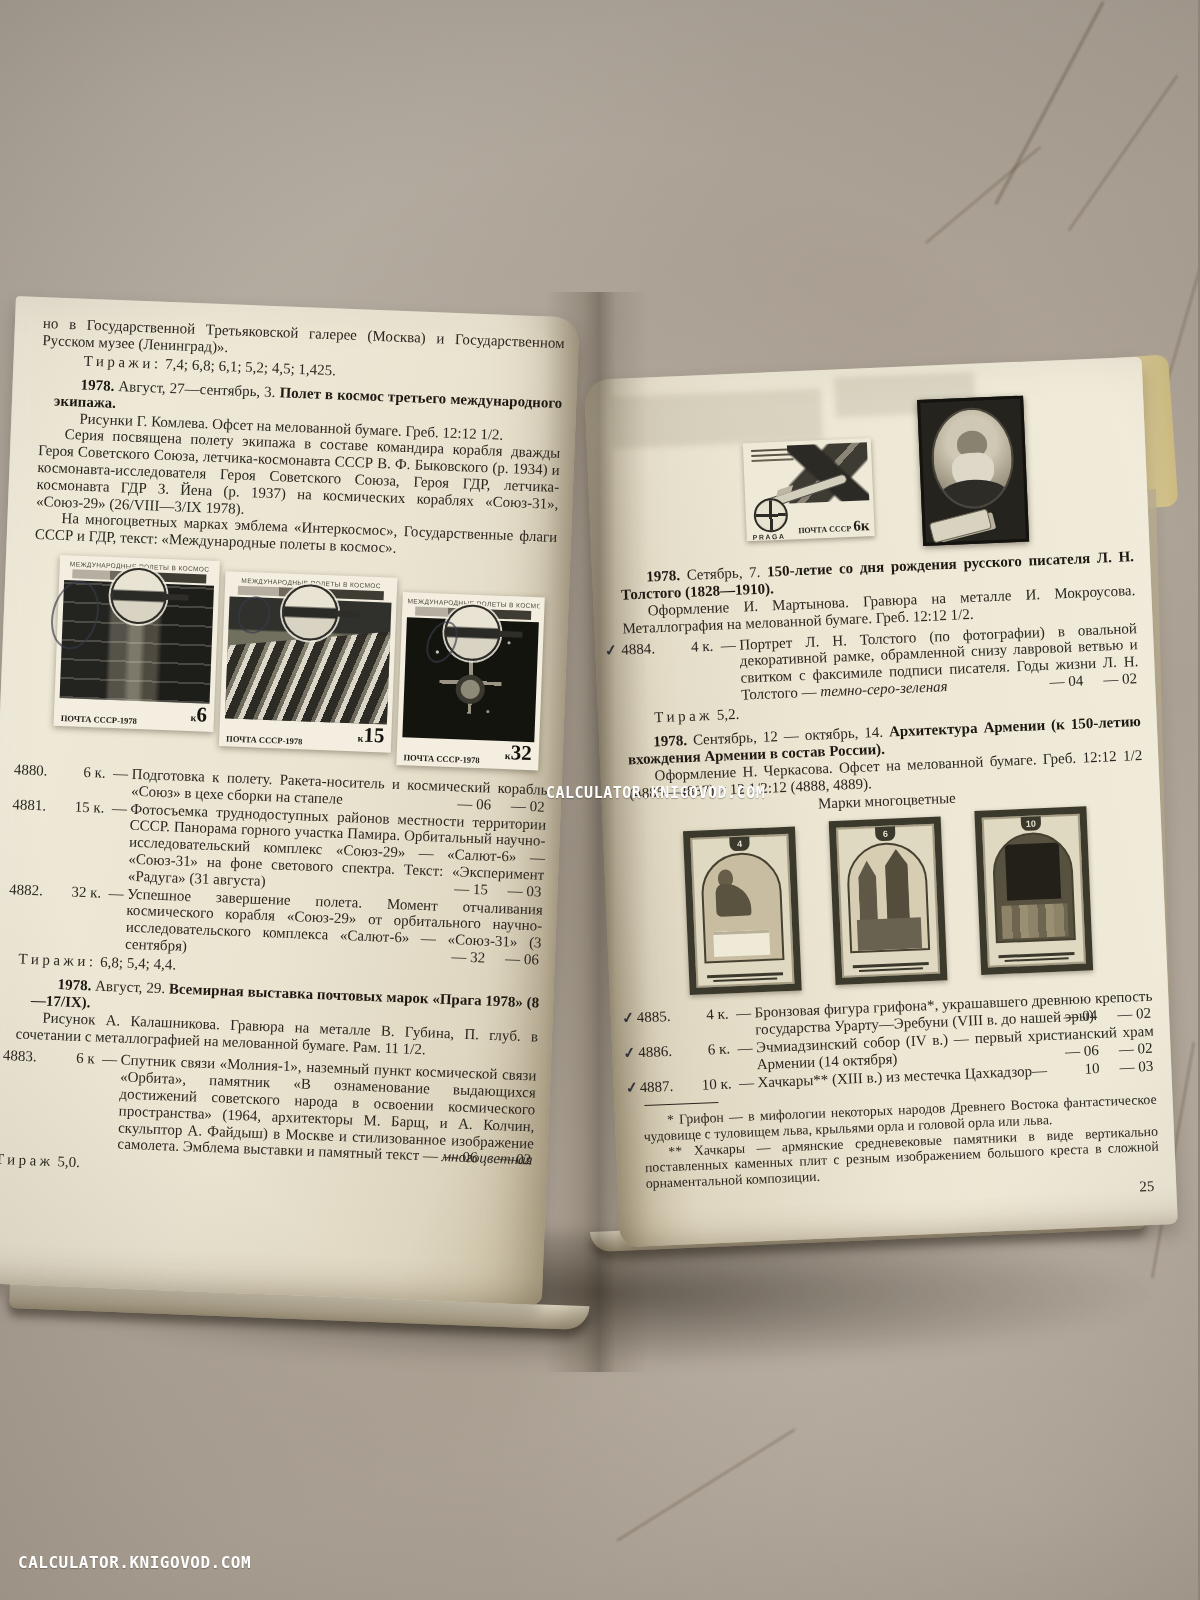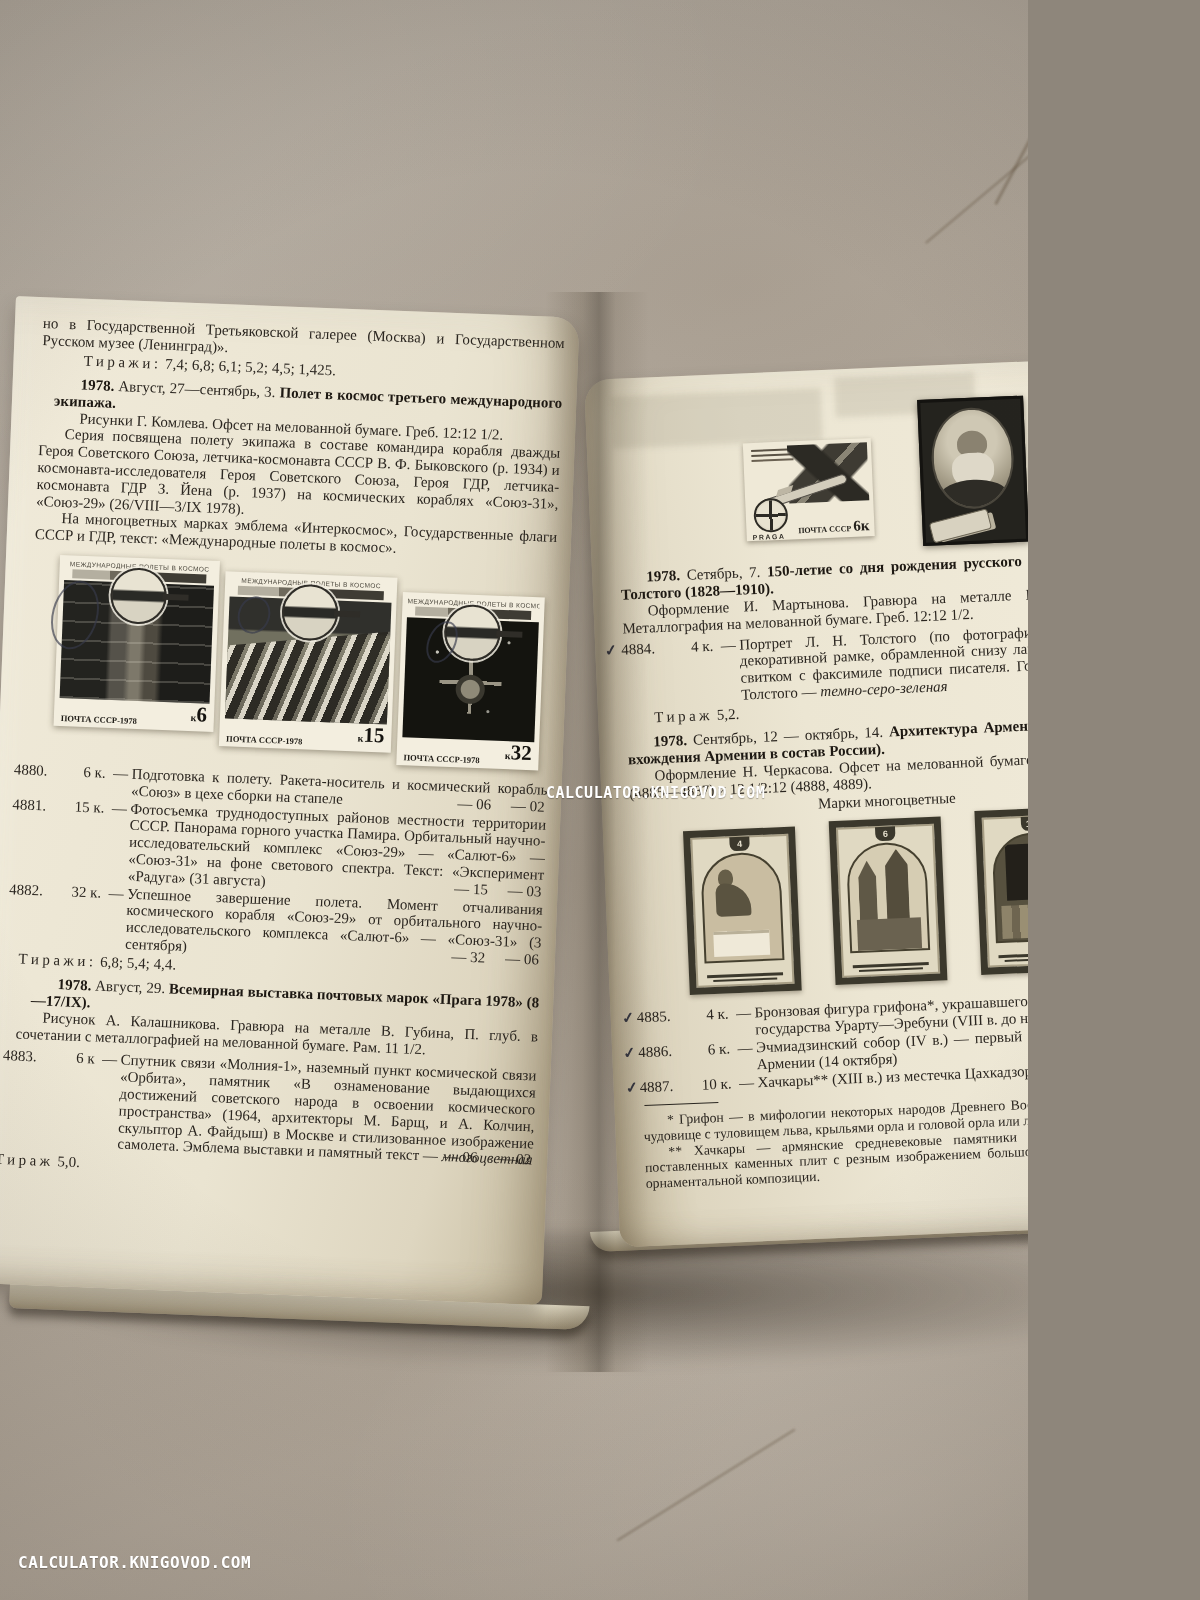--- a/index.html
+++ b/index.html
@@ -1,16 +1,16 @@
 <!DOCTYPE html>
 <html><head>
 <meta charset="utf-8">
 <style>
   html,body{margin:0;padding:0;background:#8e867b;}
-  #photo{position:relative;width:1028px;height:1600px;overflow:hidden;
+  #photo{position:relative;width:1198px;height:1600px;overflow:hidden;
     font-family:"Liberation Serif", serif;color:#2b2620;
     background:
       radial-gradient(1000px 620px at 14% 6%, rgba(255,250,240,0.10), transparent 60%),
       radial-gradient(900px 520px at 86% 94%, rgba(255,248,238,0.14), transparent 62%),
       radial-gradient(760px 420px at 72% 18%, rgba(118,100,80,0.16), transparent 70%),
       radial-gradient(500px 320px at 40% 85%, rgba(125,110,92,0.12), transparent 70%),
       linear-gradient(160deg,#a9a196 0%,#b3aa9e 30%,#aaa093 55%,#b6ac9f 80%,#b0a699 100%);}
   #photo:after{content:"";position:absolute;inset:0;pointer-events:none;
     background:radial-gradient(circle at 52% 46%, transparent 55%, rgba(56,46,36,0.20));}
   .vein{position:absolute;background:rgba(95,78,58,.42);border-radius:2px;filter:blur(1.1px);}

